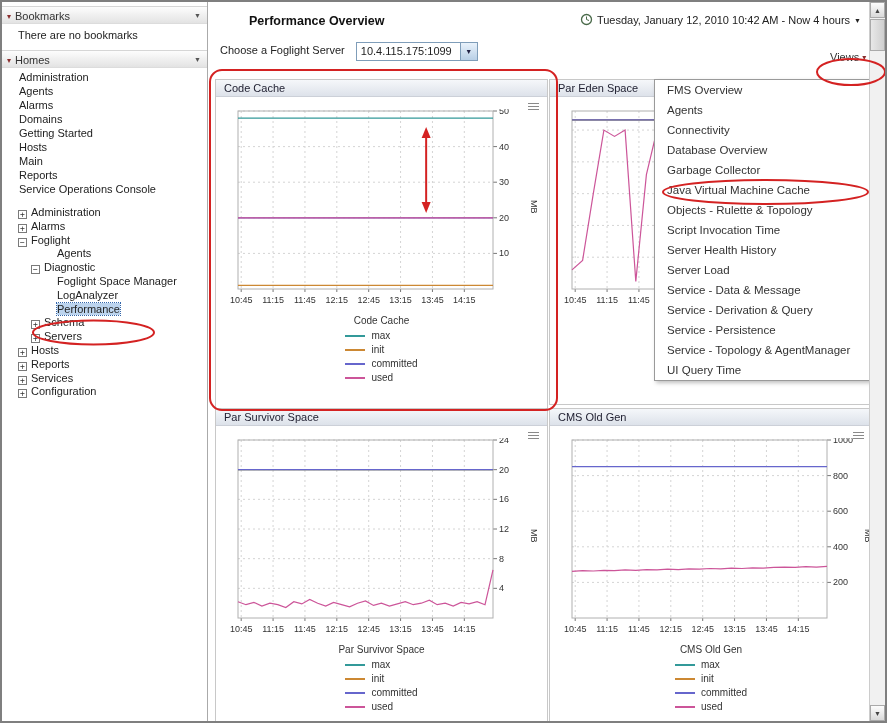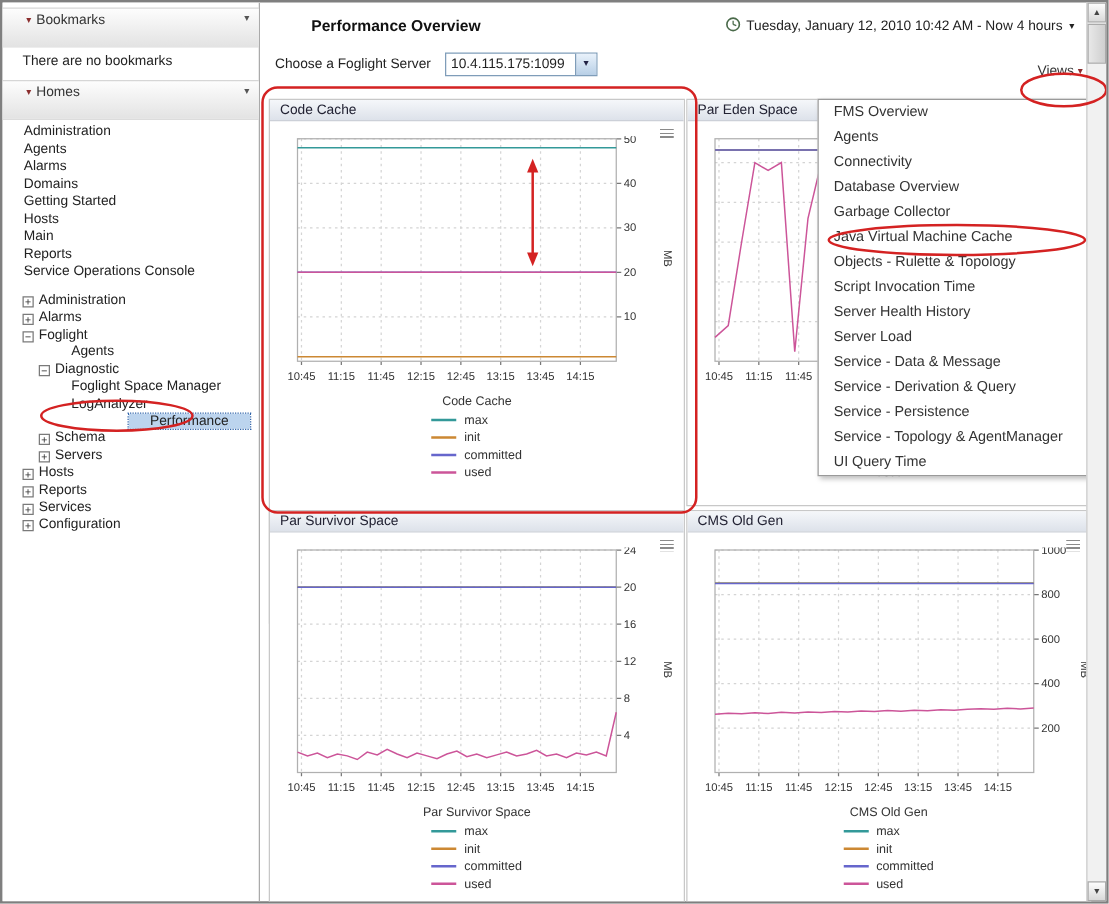--- a/index.html
+++ b/index.html
@@ -2,33 +2,33 @@
 <html><head>
 <meta charset="utf-8">
 <style>
   * { margin:0; padding:0; box-sizing:border-box; }
   body { margin:0; background:#fff; font-family:"Liberation Sans", sans-serif; }
   #page { position:relative; width:887px; height:723px; border:2px solid #7f7f7f; background:#fff;
           font-size:11px; color:#222; overflow:hidden; }
 
   
   .sidebar { position:absolute; left:0; top:0; width:206px; height:100%; background:#fff; border-right:1px solid #aaa; }
-  .section-header { position:relative; height:32px; line-height:18px; margin-top:4px; padding-left:19px;
+  .section-header { position:relative; height:18px; line-height:18px; margin-top:4px; padding-left:5px;
                     background:linear-gradient(#fdfdfd,#e3e3e3); border-top:1px solid #d6d6d6; border-bottom:1px solid #dcdcdc; color:#333; }
   .section-header:first-child { margin-top:4px; }
   .mar-tri { color:#8b2e2e; font-size:8px; margin-right:4px; vertical-align:1px; }
   .hdr-arrow { float:right; margin-right:6px; font-size:7px; color:#555; }
   .empty-text { height:22px; line-height:22px; padding-left:16px; color:#222; }
   .homes-list { padding-top:2px; padding-bottom:6px; }
   .side-item { height:14px; line-height:14px; padding-left:17px; white-space:nowrap; }
   .tree { padding-top:4px; }
   .tree-row { height:13.8px; line-height:13.8px; white-space:nowrap; }
   .exp { display:inline-block; width:9px; height:9px; border:1px solid #7a7a7a; background:#fff; color:#333;
          font:8px/8px "DejaVu Sans Mono", monospace; text-align:center; margin-right:4px; vertical-align:-1px; }
-  .tree-label.selected { background:#bcd4ee; outline:1px dotted #3366aa; padding:0 17px;margin-left:46px; }
+  .tree-label.selected { background:#bcd4ee; outline:1px dotted #3366aa; padding:0 0; }
 
   
   .page-title { position:absolute; left:247px; top:12px; font-size:12.5px; font-weight:bold; color:#111; }
   .time-range { position:absolute; right:24px; top:11px; color:#222; white-space:nowrap; }
   .time-range .tr-arrow { font-size:7px; color:#222; margin-left:4px; vertical-align:1px; }
   .clock-icon { vertical-align:-2px; margin-right:4px; }
   .server-row { position:absolute; left:218px; top:40px; }
   .server-label { margin-right:8px; }
   .combo { display:inline-block; width:122px; height:19px; border:1px solid #7f9db9; background:#fff; vertical-align:middle; position:relative; }
   .combo-text { position:absolute; left:4px; top:2px; font-size:11px; }

